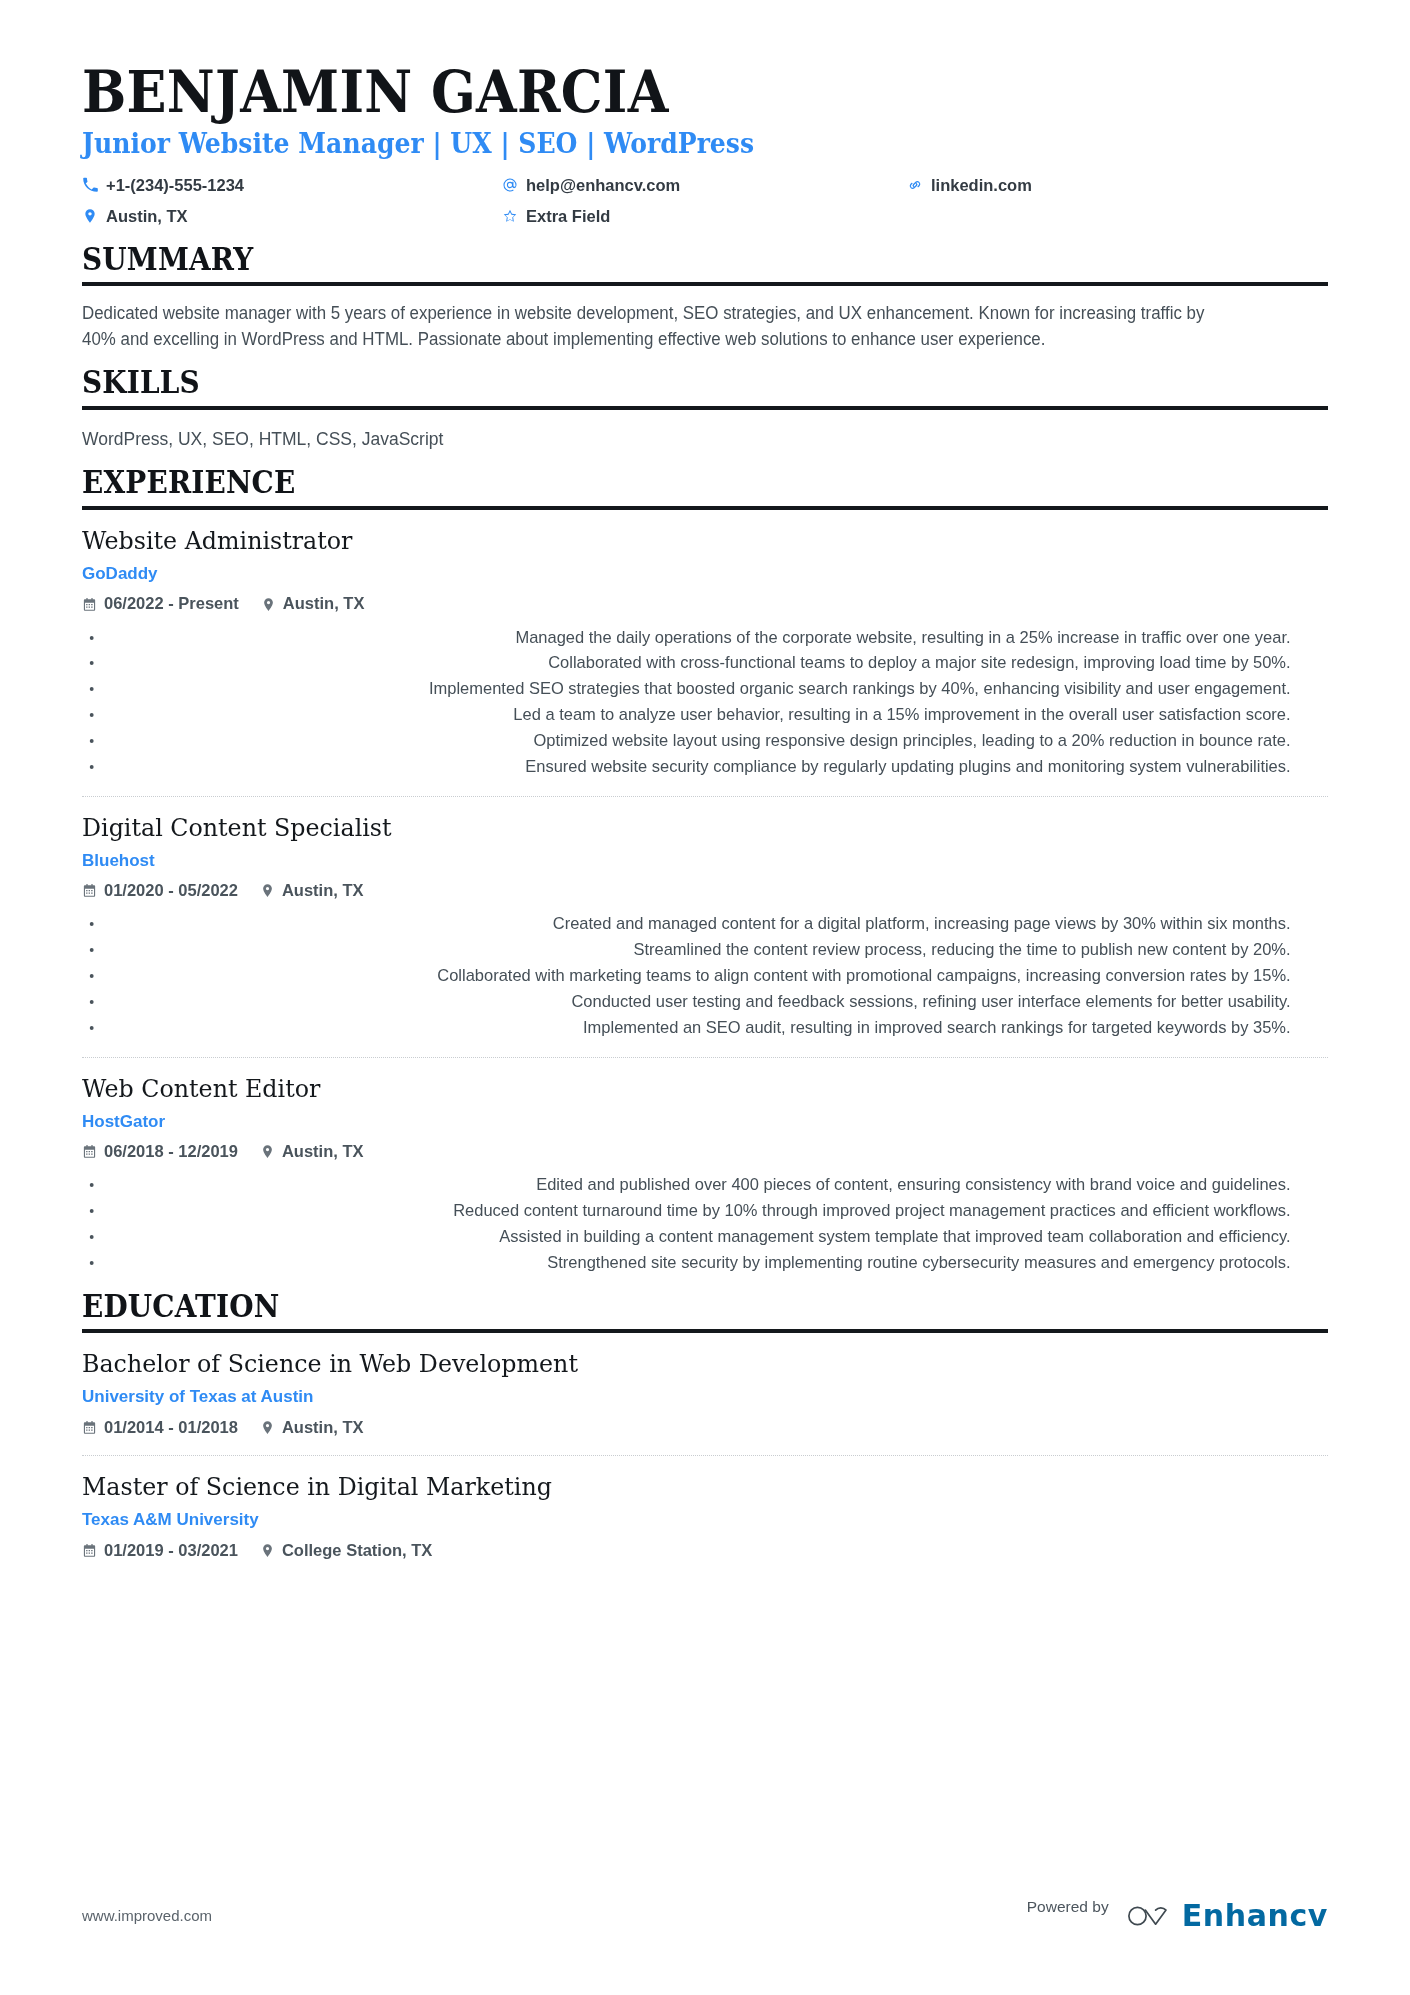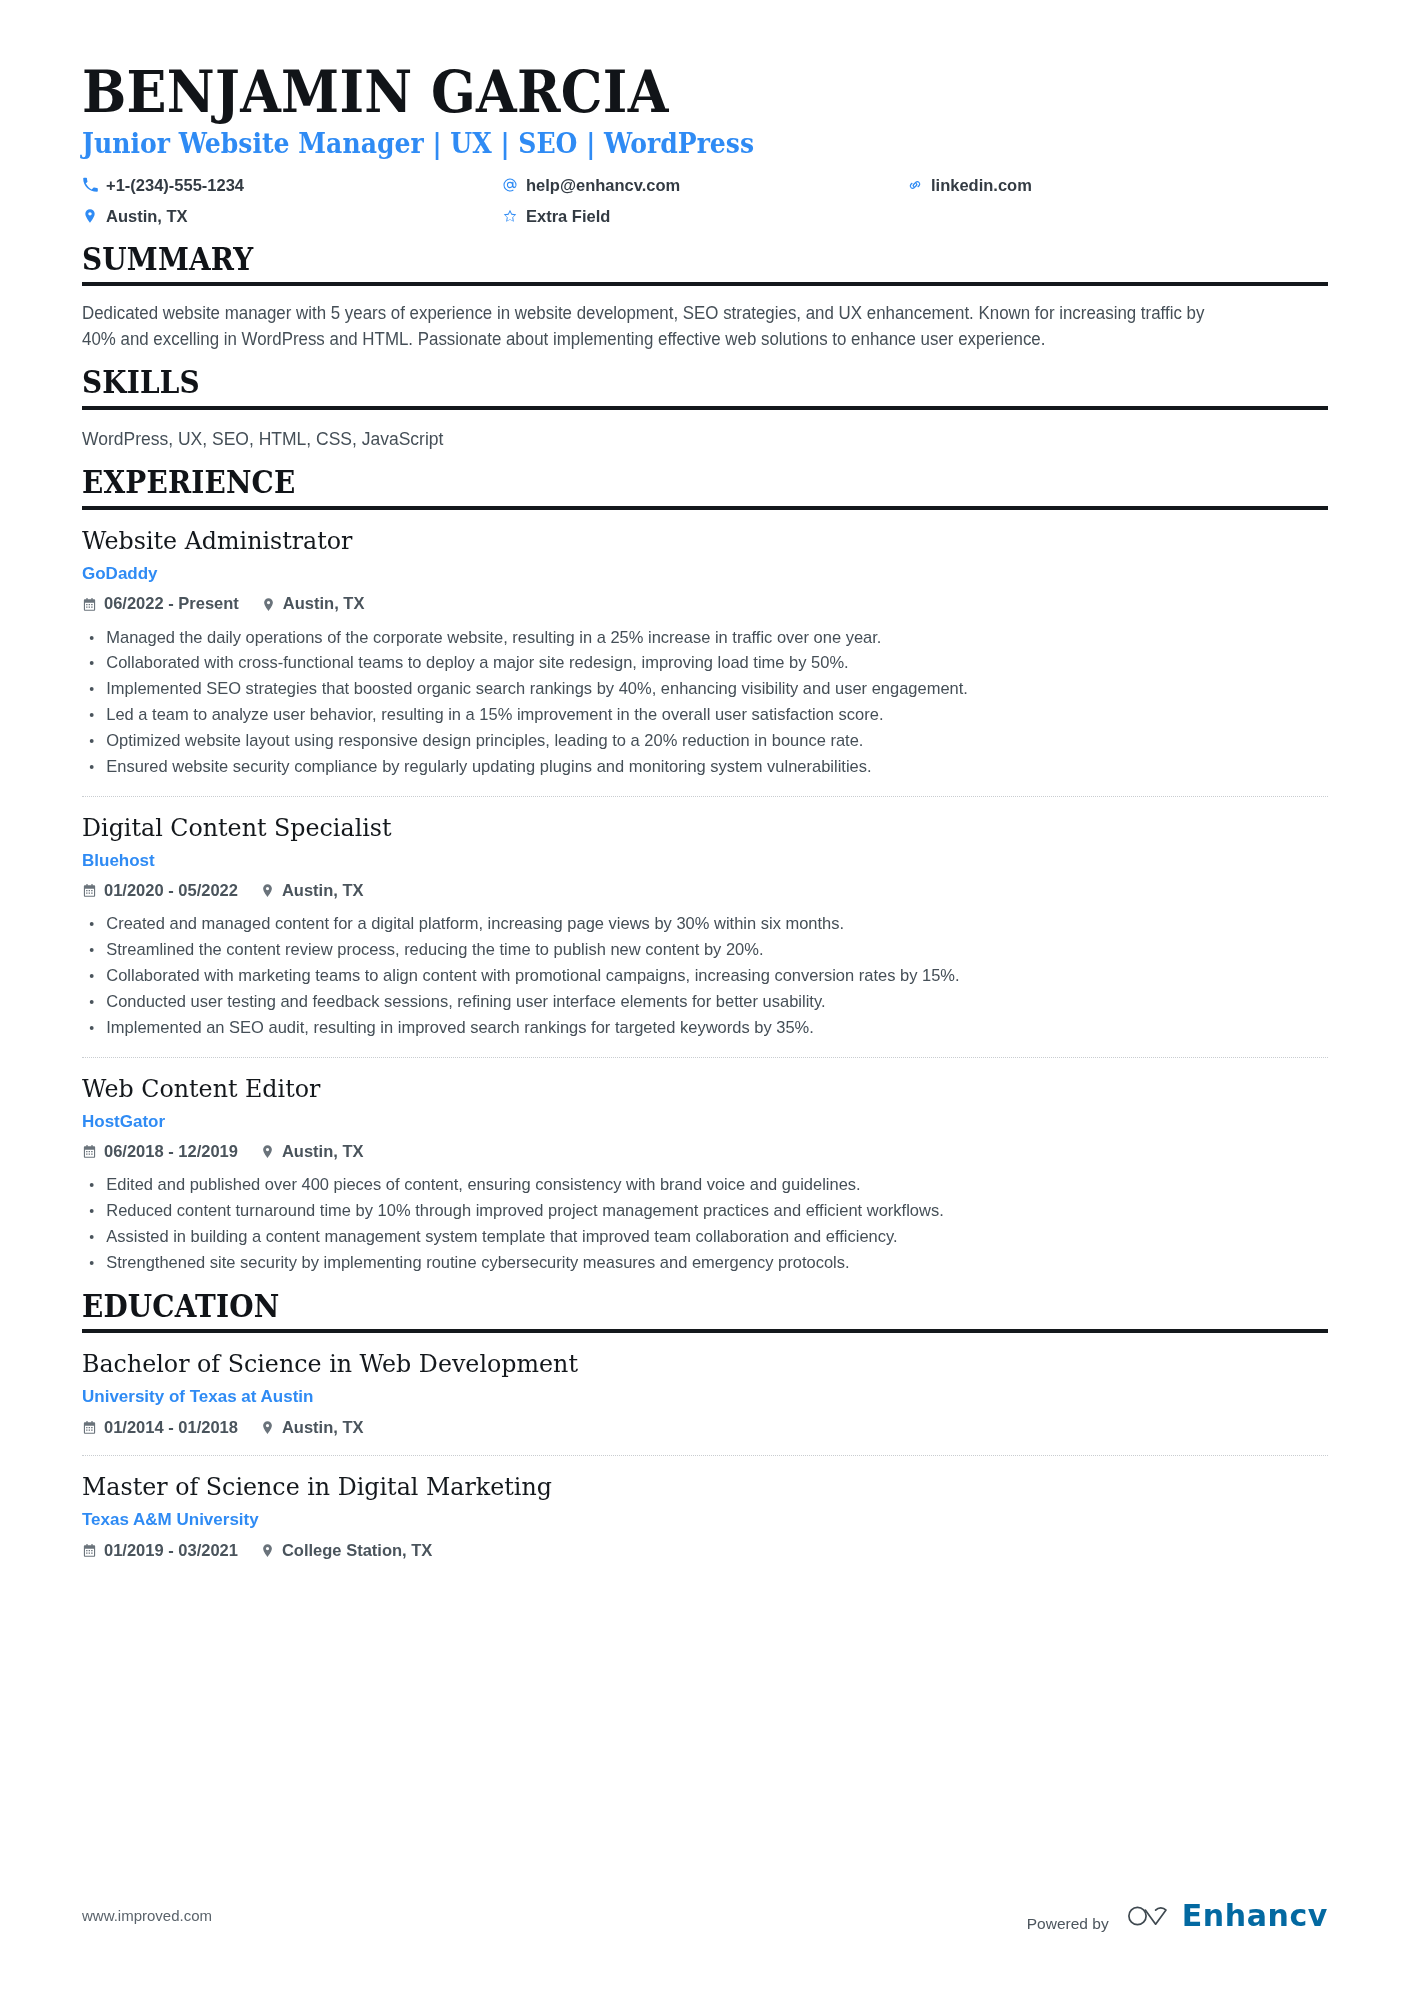--- a/index.html
+++ b/index.html
@@ -165,21 +165,21 @@
     width: 15px;
     height: 15px;
     flex: 0 0 15px;
     display: inline-flex;
     align-items: center;
     justify-content: center;
     color: #6a737b;
   }
   .meta-item .ic svg { display: block; width: 100%; height: 100%; fill: currentColor; }
 
-  .bullets { margin-top: 9px; }
+  .bullets { margin-top: 9px; text-align: right; }
 
   .bullet {
     position: relative;
     padding-left: 25px;
     font-size: 17px;
     line-height: 1.52;
     color: #454f57;
     transform: scaleX(0.97);
     transform-origin: left top;
   }
@@ -206,21 +206,21 @@
     justify-content: space-between;
   }
 
   .footer-url {
     font-size: 15px;
     color: #5a636b;
   }
 
   .footer-brand {
     display: flex;
-    align-items: flex-end;
+    align-items: flex-start;
     gap: 17px;
   }
 
   .powered-by {
     font-size: 15.5px;
     color: #4c555d;
   }
 
   .brand-lockup {
     display: flex;

